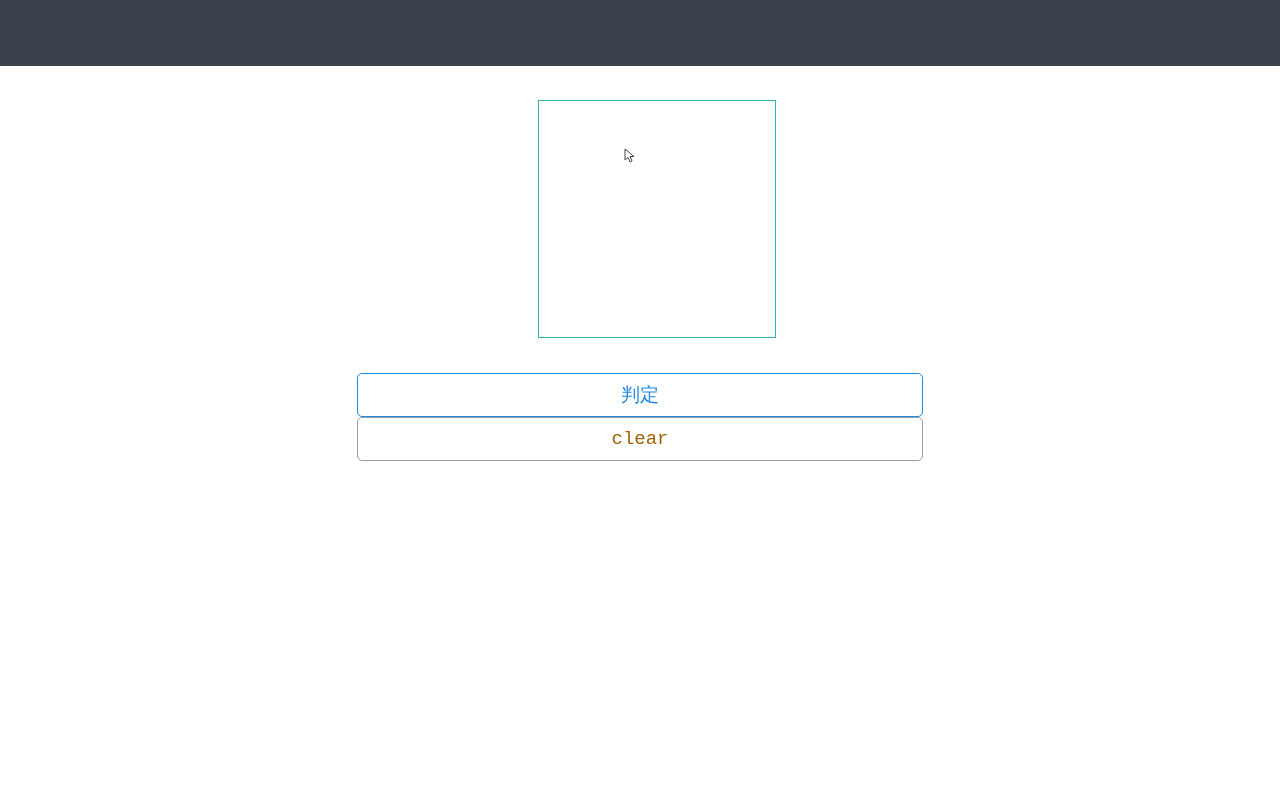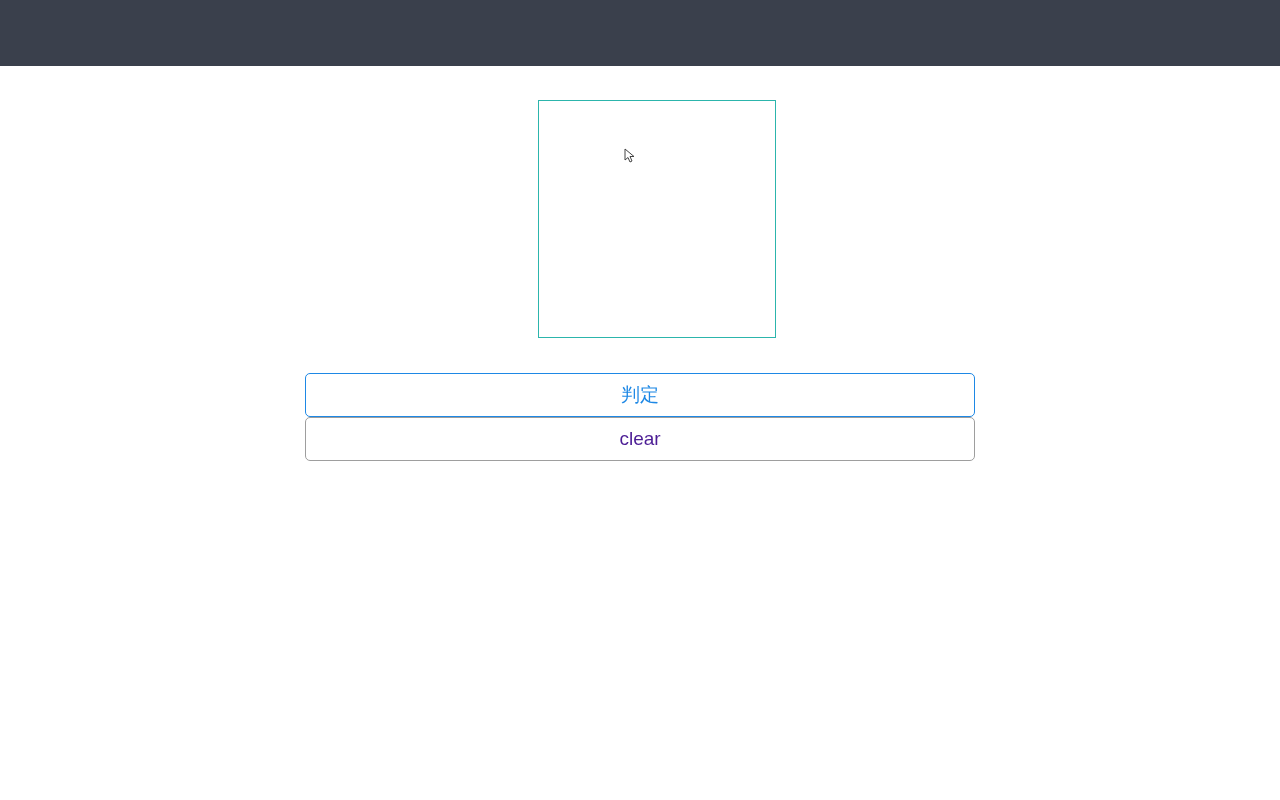--- a/index.html
+++ b/index.html
@@ -36,21 +36,21 @@
     }
     .cursor-icon {
       position: absolute;
       left: 85px;
       top: 47px;
       width: 12px;
       height: 16px;
       pointer-events: none;
     }
     .button-group {
-      width: 670px;
+      width: 566px;
       display: flex;
       flex-direction: column;
     }
     .btn {
       width: 100%;
       height: 44px;
       background: #ffffff;
       border-radius: 5px;
       font-size: 19px;
       cursor: pointer;
@@ -58,21 +58,22 @@
       align-items: center;
       justify-content: center;
       font-weight: 400;
     }
     .btn-primary {
       border: 1px solid #1e88e5;
       color: #1e88e5;
     }
     .btn-secondary {
       border: 1px solid #9e9e9e;
-      color: #4c1d95;
+      color: #a16207;
+      font-family: Liberation Mono, monospace;
     }
   </style>
 </head>
 <body>
 
 <div class="header-bar"></div>
 
 <div class="content-area">
   <div class="canvas-box">
     <svg class="cursor-icon" viewBox="0 0 12 16" xmlns="http://www.w3.org/2000/svg">

